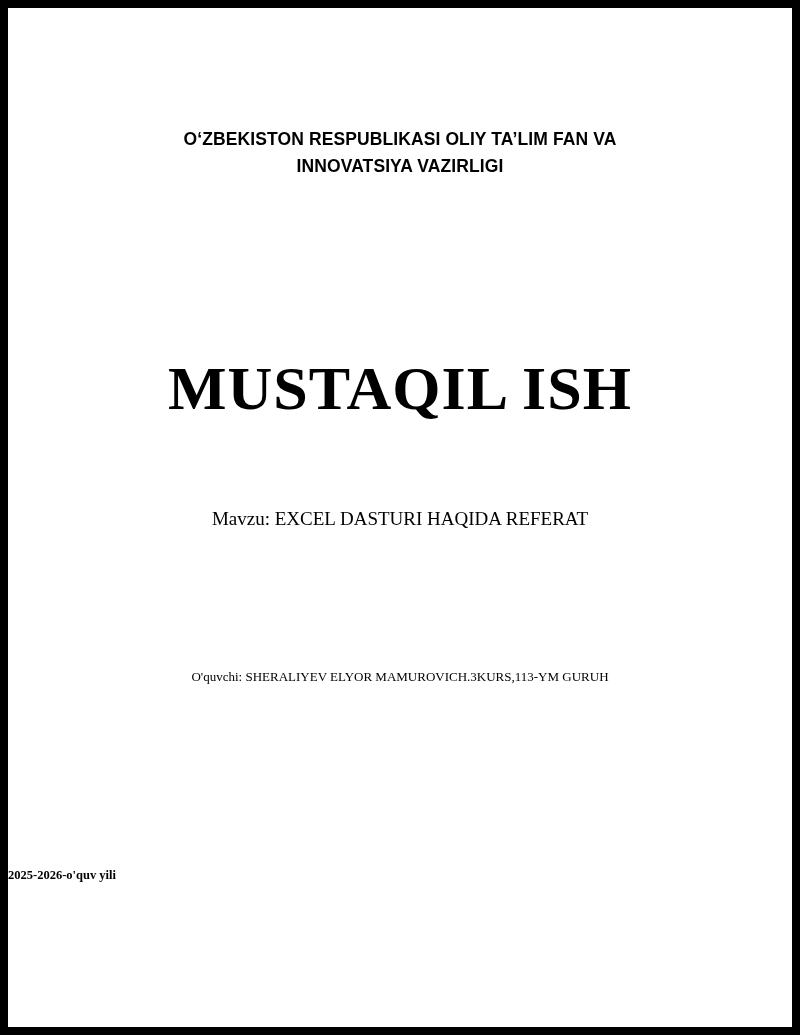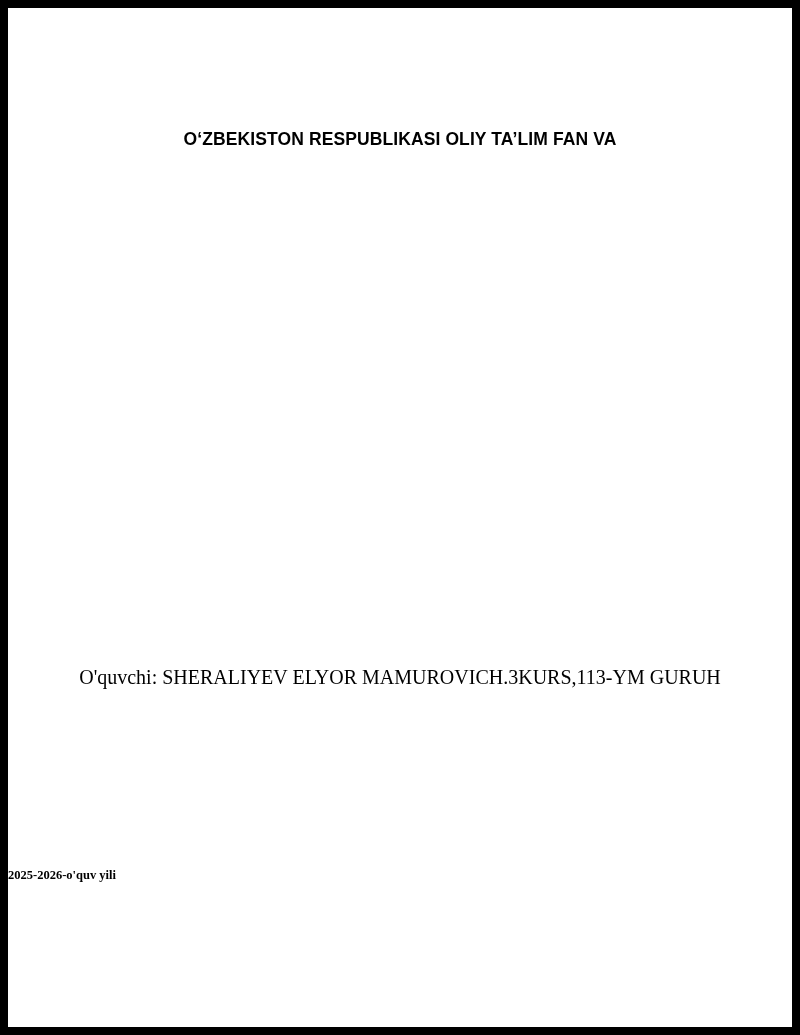--- a/index.html
+++ b/index.html
@@ -68,21 +68,21 @@
   }
   .author-block {
     position: absolute;
     left: 0;
     top: 655px;
     width: 784px;
     text-align: center;
   }
   .author-line {
     font-family: "Liberation Serif", serif;
-    font-size: 20px;
+    font-size: 13px;
     line-height: 28px;
     color: #000000;
     padding: 0 56px;
   }
   .year-block {
     position: absolute;
     left: 0;
     top: 858px;
     width: 784px;
     text-align: left;
@@ -95,23 +95,30 @@
     color: #000000;
   }
 </style>
 </head>
 <body>
 
 <div class="page">
 
   <div class="header-block">
     <div class="header-line">O‘ZBEKISTON RESPUBLIKASI OLIY TA’LIM FAN VA</div>
+    <div class="header-line">INNOVATSIYA VAZIRLIGI</div>
   </div>
 
+  <div class="title-block">
+    <div class="main-title">MUSTAQIL ISH</div>
+  </div>
 
+  <div class="subject-block">
+    <div class="subject-line">Mavzu: EXCEL DASTURI HAQIDA REFERAT</div>
+  </div>
 
   <div class="author-block">
     <div class="author-line">O'quvchi: SHERALIYEV ELYOR MAMUROVICH.3KURS,113-YM GURUH</div>
   </div>
 
   <div class="year-block">
     <div class="year-line">2025-2026-o'quv yili</div>
   </div>
 
 </div>

